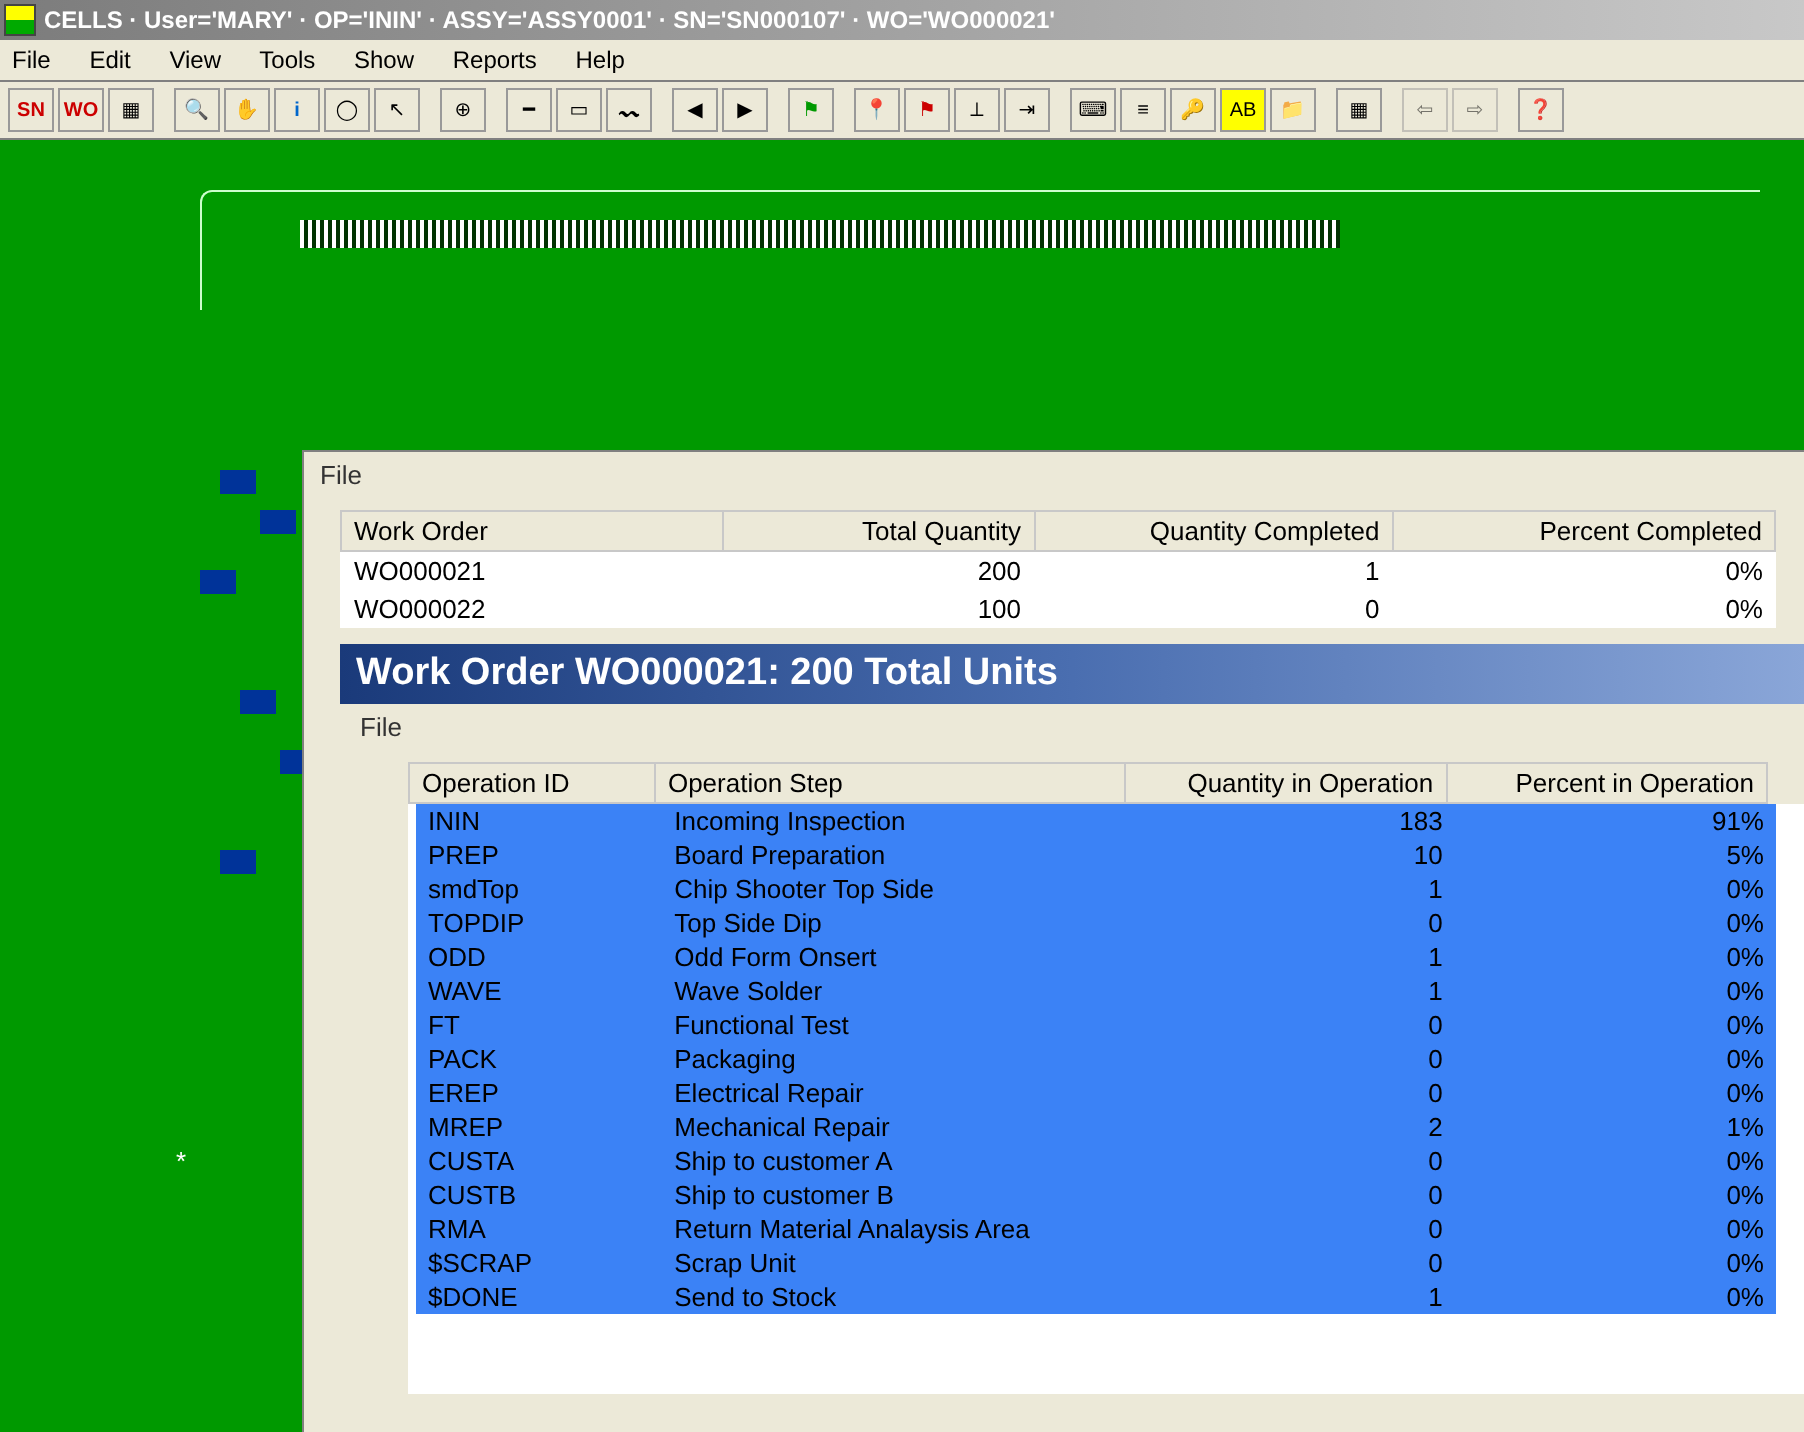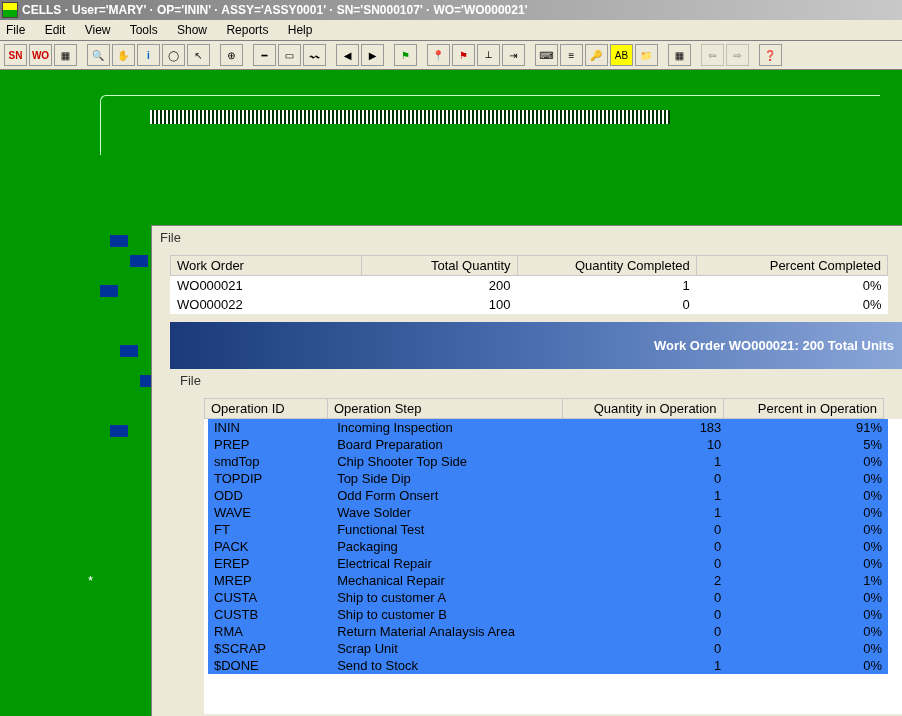--- a/index.html
+++ b/index.html
@@ -25,21 +25,21 @@
 .win1 { position:absolute; top:150px; left:151px; right:0; background:#ece9d8; border:1px solid #808080; border-right:none; height:560px;}
 .win1-title { background: linear-gradient(to right, #7c7c7c, #c0c0c0); color:#fff; font-weight:bold; padding:3px 6px; font-size:13px;}
 .win1-menubar { padding:4px 8px; color:#333; font-size:13px;}
 .table1 { margin:6px 0 8px 18px; border-collapse:collapse; width:718px; background:#fff; font-size:13px;}
 .table1 th { border:1px solid #c8c8c8; text-align:left; padding:2px 6px; font-weight:normal; background:#ece9d8;}
 .table1 th.r { text-align:right;}
 .table1 td { padding:2px 6px; border-left:1px solid transparent; }
 .table1 td.r { text-align:right; }
 
 .win2 { margin-left:18px; background:#ece9d8; }
-.win2-title { background: linear-gradient(to right, #1a3a7a, #4a6eb0, #8aa6d8); color:#fff; font-weight:bold; padding:16px 8px; font-size:13px;text-align:right;}
+.win2-title { background: linear-gradient(to right, #1a3a7a, #4a6eb0, #8aa6d8); color:#fff; font-weight:bold; padding:4px 8px; font-size:19px;}
 .win2-menubar { padding:4px 10px; color:#333; font-size:13px;}
 .table2 { margin:6px 0 0 34px; border-collapse:collapse; width:680px; background:#3b82f6; font-size:13px;}
 .table2 th { border:1px solid #c8c8c8; text-align:left; padding:2px 6px; font-weight:normal; background:#ece9d8;}
 .table2 th.r { text-align:right;}
 .table2 td { padding:1px 6px; }
 .table2 td.r { text-align:right; }
 .tablewrap { background:#fff; margin:0 0 0 34px; padding-bottom:40px;}
 </style>
 </head>
 <body>

